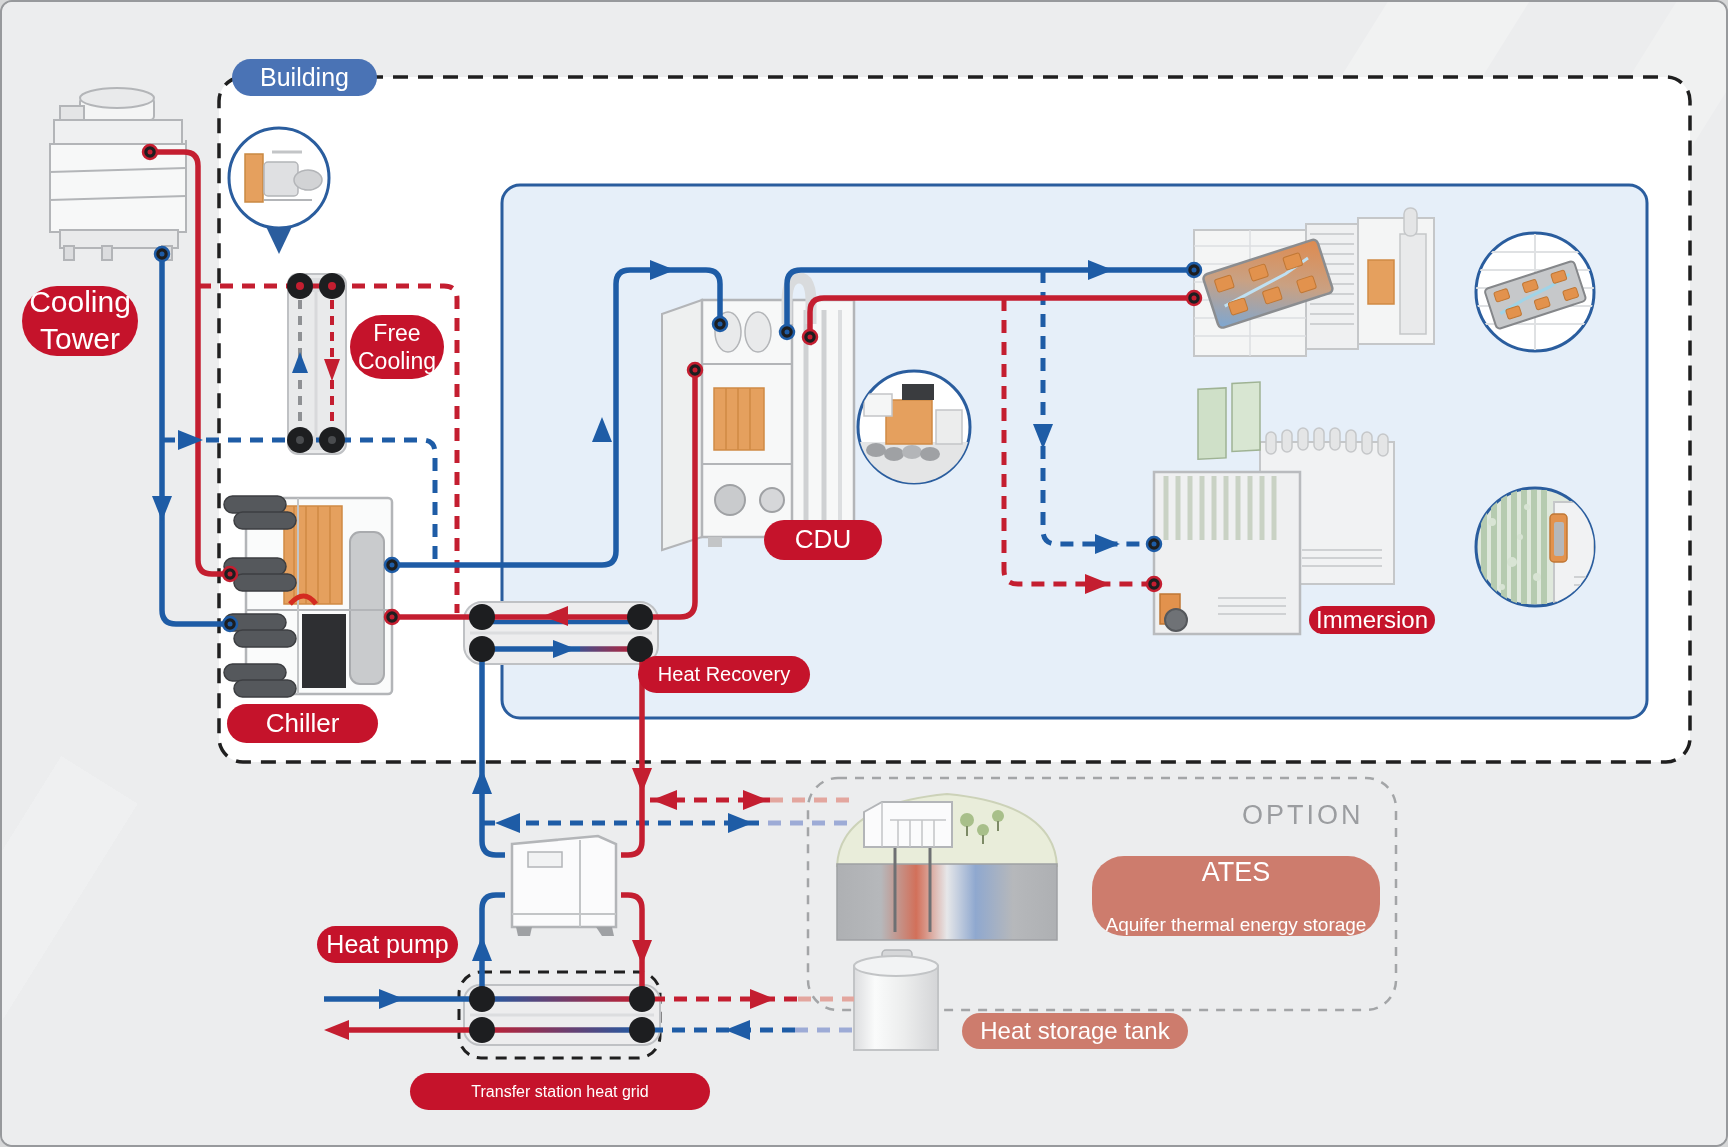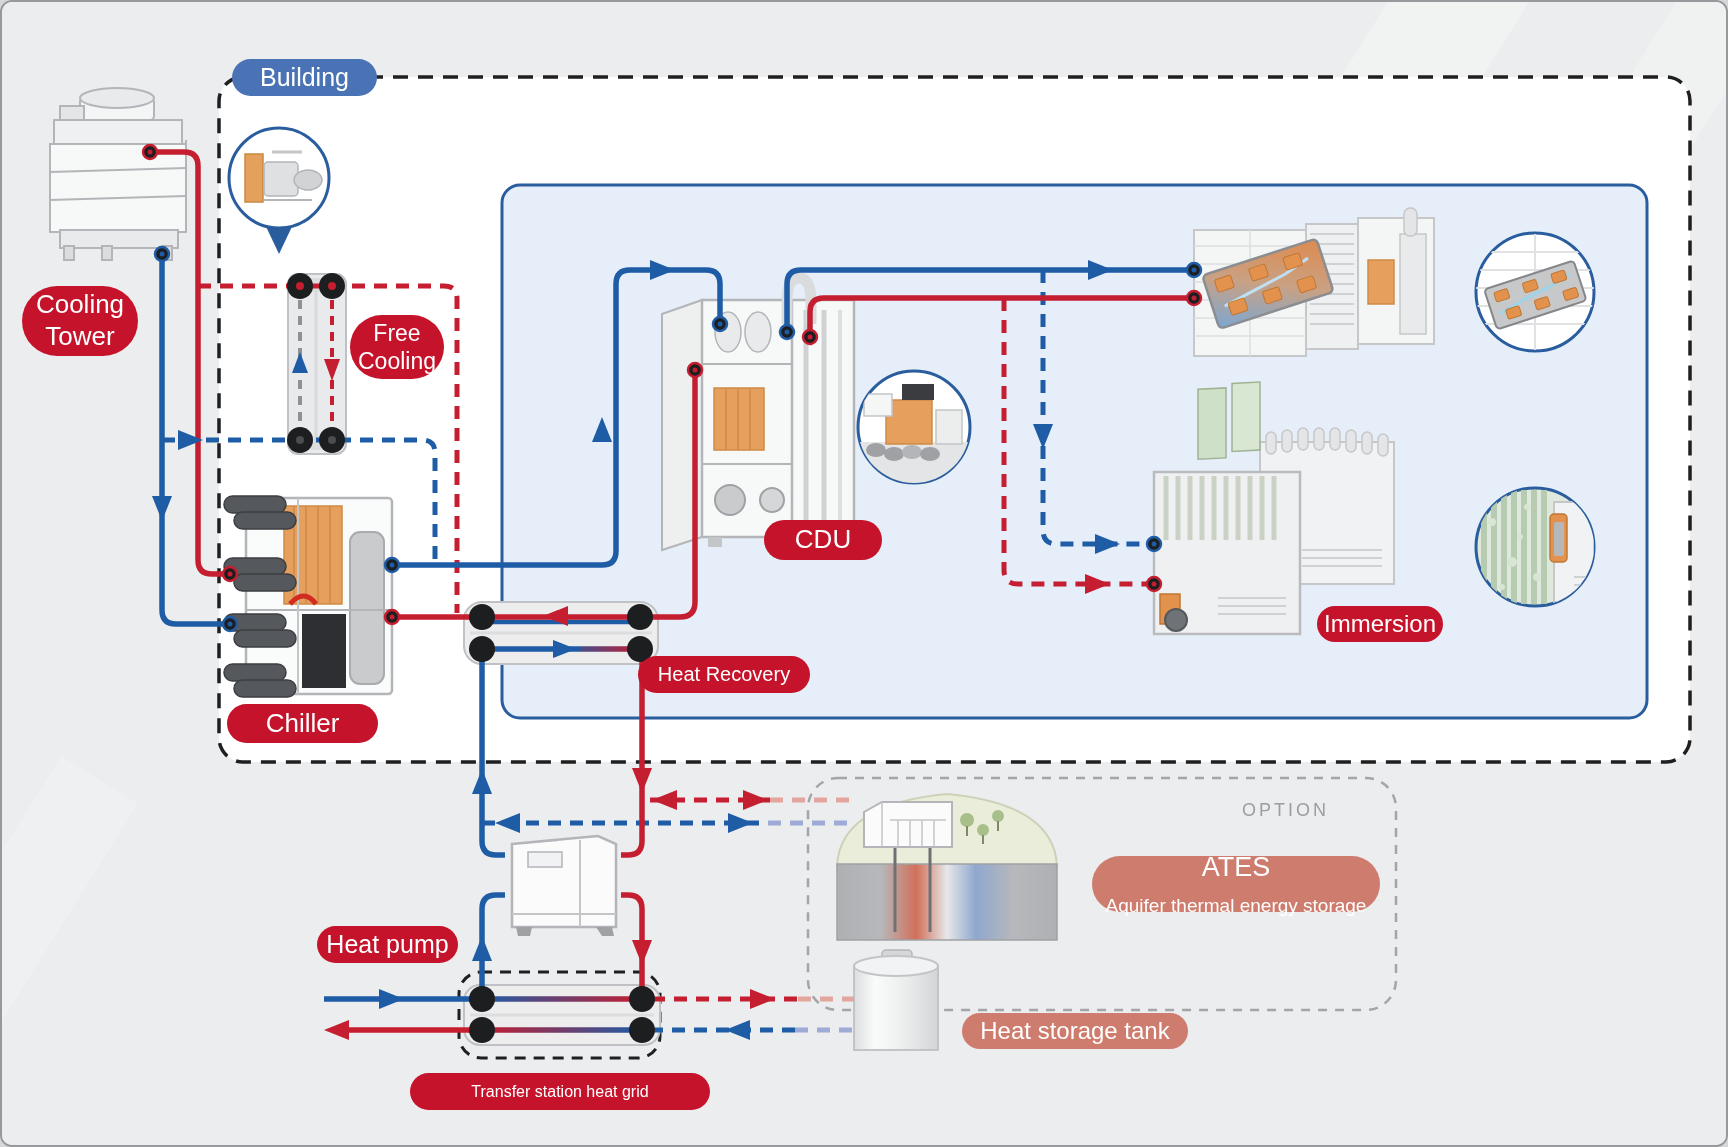--- a/index.html
+++ b/index.html
@@ -5,21 +5,21 @@
   html,body{margin:0;padding:0;background:#d6d7d8;font-family:"Liberation Sans",sans-serif;}
   .canvas{position:relative;width:1728px;height:1147px;background:#ecedee;border:2px solid #97999c;
           border-radius:12px;overflow:hidden;box-sizing:border-box;}
   .canvas svg{position:absolute;left:0;top:0;}
   .pill{position:absolute;display:flex;flex-direction:column;align-items:center;justify-content:center;
         border-radius:999px;color:#fff;text-align:center;line-height:1.22;box-sizing:border-box;}
   .pill-red{background:#c5132b;}
   .pill-blue{background:#4a73b5;}
   .pill-salmon{background:#cd7c6d;}
   .plain-label{position:absolute;background:transparent;color:#9b9da0;letter-spacing:3px;
-        font-size:18px;font-weight:400;}
+        font-size:27px;font-weight:400;}
   .ates-sub{font-size:19px;margin-top:10px;}
   .ates-title{font-size:27px;}
 </style>
 </head>
 <body>
 
 <div class="canvas">
 
 <svg width="1728" height="1147" viewBox="0 0 1728 1147">
 <defs>
@@ -507,38 +507,38 @@
       <line x1="1572" y1="575" x2="1590" y2="575"></line>
             <line x1="1572" y1="583" x2="1590" y2="583"></line>
     </g>
   </g>
 </g>
 </svg>
 
 <div class="pill pill-blue" style="left:230px;top:57px;width:145px;height:37px;font-size:25px;">Building</div>
 
 
-<div class="pill pill-red" style="left:20px;top:284px;width:116px;height:70px;font-size:26px;padding:12px 10px;">Cooling Tower</div>
+<div class="pill pill-red" style="left:20px;top:284px;width:116px;height:70px;font-size:30px;padding:12px 10px;">Cooling Tower</div>
 
 <div class="pill pill-red" style="left:348px;top:313px;width:94px;height:64px;font-size:23px;padding:0 4px;">Free Cooling</div>
 
 <div class="pill pill-red" style="left:225px;top:702px;width:151px;height:39px;font-size:26px;">Chiller</div>
 
 <div class="pill pill-red" style="left:762px;top:518px;width:118px;height:40px;font-size:26px;">CDU</div>
 
 <div class="pill pill-red" style="left:636px;top:654px;width:172px;height:37px;font-size:20px;">Heat Recovery</div>
 
-<div class="pill pill-red" style="left:1307px;top:604px;width:126px;height:36px;font-size:24px;margin-left:8px;">Immersion</div>
+<div class="pill pill-red" style="left:1307px;top:604px;width:126px;height:28px;font-size:24px;">Immersion</div>
 
 <div class="pill pill-red" style="left:315px;top:924px;width:141px;height:37px;font-size:25px;">Heat pump</div>
 
 <div class="pill pill-red" style="left:408px;top:1071px;width:300px;height:37px;font-size:16px;">Transfer station heat grid</div>
 
 <div class="plain-label" style="left:1240px;top:798px;">OPTION</div>
 
-<div class="pill pill-salmon" style="left:1090px;top:854px;width:288px;height:56px;border-radius:32px;">
+<div class="pill pill-salmon" style="left:1090px;top:854px;width:288px;height:80px;border-radius:32px;justify-content:space-between;">
   <span class="ates-title">ATES</span>
   <span class="ates-sub">Aquifer thermal energy storage</span>
 </div>
 
 <div class="pill pill-salmon" style="left:960px;top:1011px;width:226px;height:36px;font-size:24px;">Heat storage tank</div>
 
 </div>
 
 </body></html>

